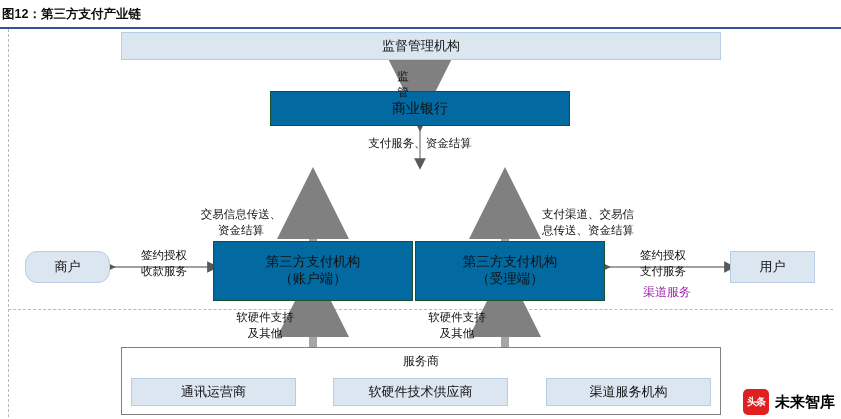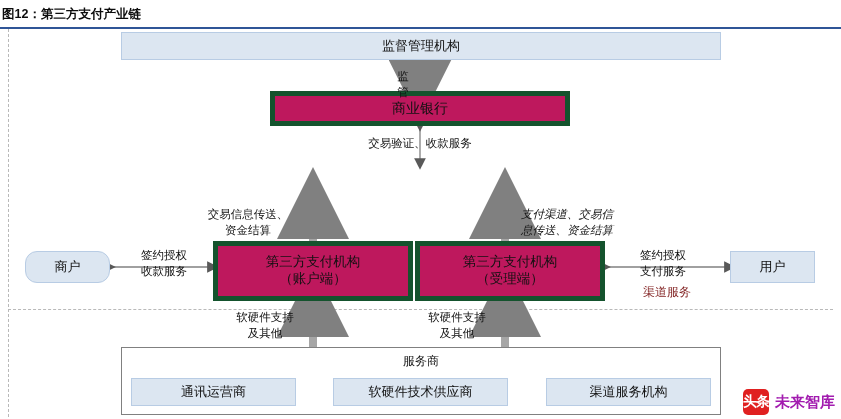--- a/index.html
+++ b/index.html
@@ -35,22 +35,22 @@
   #left-dash {
     position:absolute; left:8px; top:0px; width:0; height:388px;
     border-left: 1px dashed #b9b9b9;
   }
   #bottom-dash {
     position:absolute; left:8px; bottom:1px; width:825px; height:0;
     border-top: 1px dashed #b9b9b9;
   }
   .box {
     position:absolute;
-    background:#be185d;
-    border:5px solid #14532d;
+    background:#0369a1;
+    border:1px solid #14532d;
     display:flex; align-items:center; justify-content:center;
     text-align:center;
     font-size:13px;
     color:#111;
     line-height:1.25;
     white-space:pre-line;
   }
   .box.light {
     background:#dce6f1;
     border:1px solid #b8cce4;
@@ -71,28 +71,28 @@
   }
   
   #arrows { position:absolute; left:0; top:0; width:841px; height:390px; }
   
   #watermark {
     position:absolute; right:6px; bottom:4px;
     display:flex; align-items:center; gap:6px;
   }
   #wm-logo {
     width:26px; height:26px; border-radius:5px;
-    background:#e02020; color:#fff; font-size:14px; font-weight:bold;
+    background:#e02020; color:#fff; font-size:10px; font-weight:bold;
     display:flex; align-items:center; justify-content:center;
     letter-spacing:-1px;
   }
-  #wm-text { font-size:15px; color:#a21caf; font-weight:bold; }
+  #wm-text { font-size:15px; color:#000000; font-weight:bold; }
   #wm-ghost {
     position:absolute; right:150px; bottom:10px;
-    font-size:12px; color:#7f1d1d;
+    font-size:12px; color:#a21caf;
   }
 </style>
 </head>
 <body>
 
 <div id="title-bar">
   <div id="title-text">图12：第三方支付产业链</div>
 </div>
 <div id="title-rule"></div>
 
@@ -146,26 +146,26 @@
   <div class="svc-panel" style="left:121px; top:318px; width:600px; height:68px;"></div>
   <div class="svc-title" style="left:121px; top:324px; width:600px;">服务商</div>
 
   <div class="box light" style="left:131px; top:349px; width:165px; height:28px;">通讯运营商</div>
   <div class="box light" style="left:333px; top:349px; width:175px; height:28px;">软硬件技术供应商</div>
   <div class="box light" style="left:546px; top:349px; width:165px; height:28px;">渠道服务机构</div>
 
   <div class="lbl" style="left:390px; top:40px; width:26px;">监
 管</div>
 
-  <div class="lbl" style="left:325px; top:107px; width:190px;">交易验证、收款服务</div>
+  <div class="lbl" style="left:325px; top:107px; width:190px;">支付服务、资金结算</div>
 
-  <div class="lbl" style="left:192px; top:178px; width:112px;text-align:center;">交易信息传送、
+  <div class="lbl" style="left:185px; top:178px; width:112px;text-align:center;">交易信息传送、
 资金结算</div>
 
-  <div class="lbl" style="left:508px; top:178px; width:118px;font-style:italic;">支付渠道、交易信
+  <div class="lbl" style="left:529px; top:178px; width:118px;">支付渠道、交易信
 息传送、资金结算</div>
 
   <div class="lbl" style="left:118px; top:219px; width:92px;">签约授权
 收款服务</div>
 
   <div class="lbl" style="left:615px; top:219px; width:96px;">签约授权
 支付服务</div>
 
   <div class="lbl" style="left:222px; top:281px; width:86px;">软硬件支持
 及其他</div>

